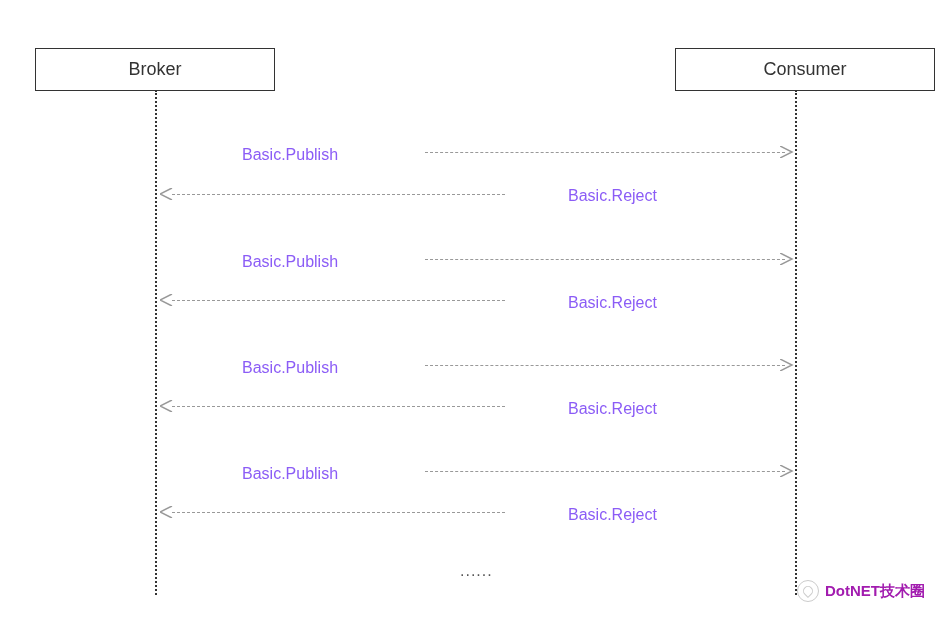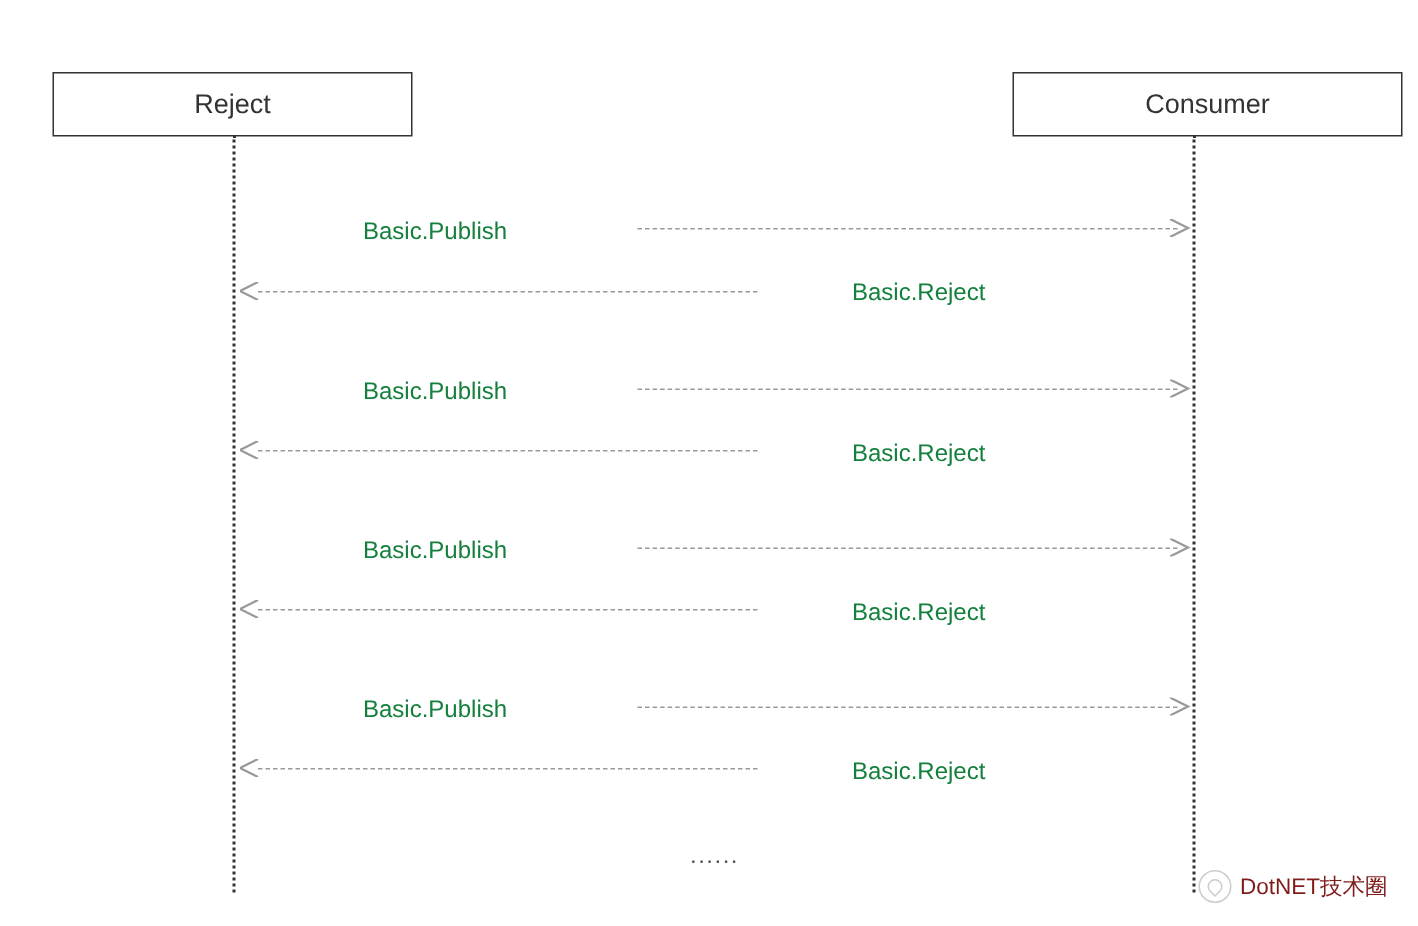--- a/index.html
+++ b/index.html
@@ -25,43 +25,44 @@
       color: #333;
     }
     .lifeline {
       position: absolute;
       width: 0;
       border-left: 2.5px dotted #333;
     }
     .msg-label {
       position: absolute;
       font-size: 16px;
-      color: #15803d;
+      color: #8b5cf6;
       white-space: nowrap;
     }
     .arrow-line {
       position: absolute;
       height: 0;
       border-top: 1.5px dashed #999;
     }
     .continuation {
       position: absolute;
       font-size: 16px;
       color: #555;
       letter-spacing: 1px;
     }
     .watermark {
       position: absolute;
       right: 20px;
       bottom: 15px;
       display: flex;
       align-items: center;
       gap: 6px;
-      color: #7f1d1d;
+      color: #a21caf;
       font-size: 15px;
+      font-weight: bold;
     }
     .watermark-icon {
       width: 22px;
       height: 22px;
       border: 1.5px solid #ccc;
       border-radius: 50%;
       display: flex;
       align-items: center;
       justify-content: center;
     }
@@ -73,21 +74,21 @@
       border-radius: 50% 50% 50% 0;
       transform: rotate(-45deg);
     }
   </style>
 </head>
 <body>
 
 <div class="container">
 
   <div class="participant-box" style="left:35px; top:48px; width:240px;">
-    <span>Reject</span>
+    <span>Broker</span>
   </div>
   <div class="participant-box" style="left:675px; top:48px; width:260px;">
     <span>Consumer</span>
   </div>
 
   <div class="lifeline" style="left:155px; top:90px; height:505px;"></div>
   <div class="lifeline" style="left:795px; top:90px; height:505px;"></div>
 
   <div class="msg-label" style="left:242px; top:146px;">Basic.Publish</div>
   <div class="arrow-line" style="left:425px; top:152px; width:360px;"></div>

